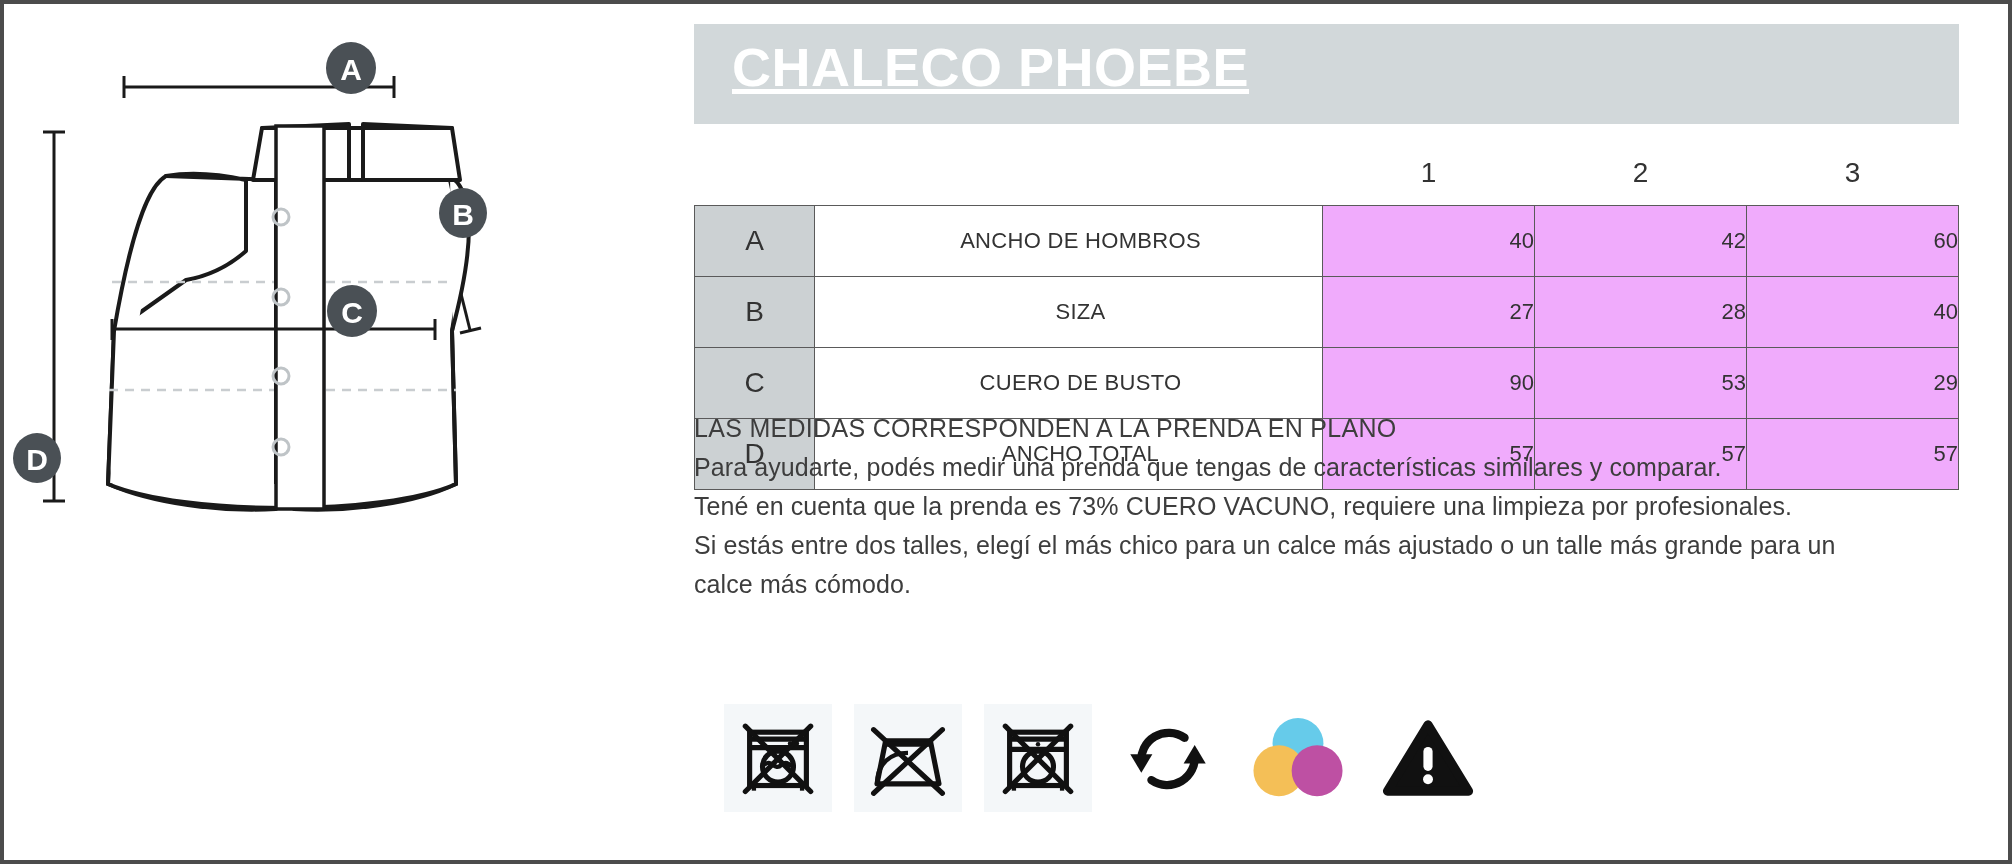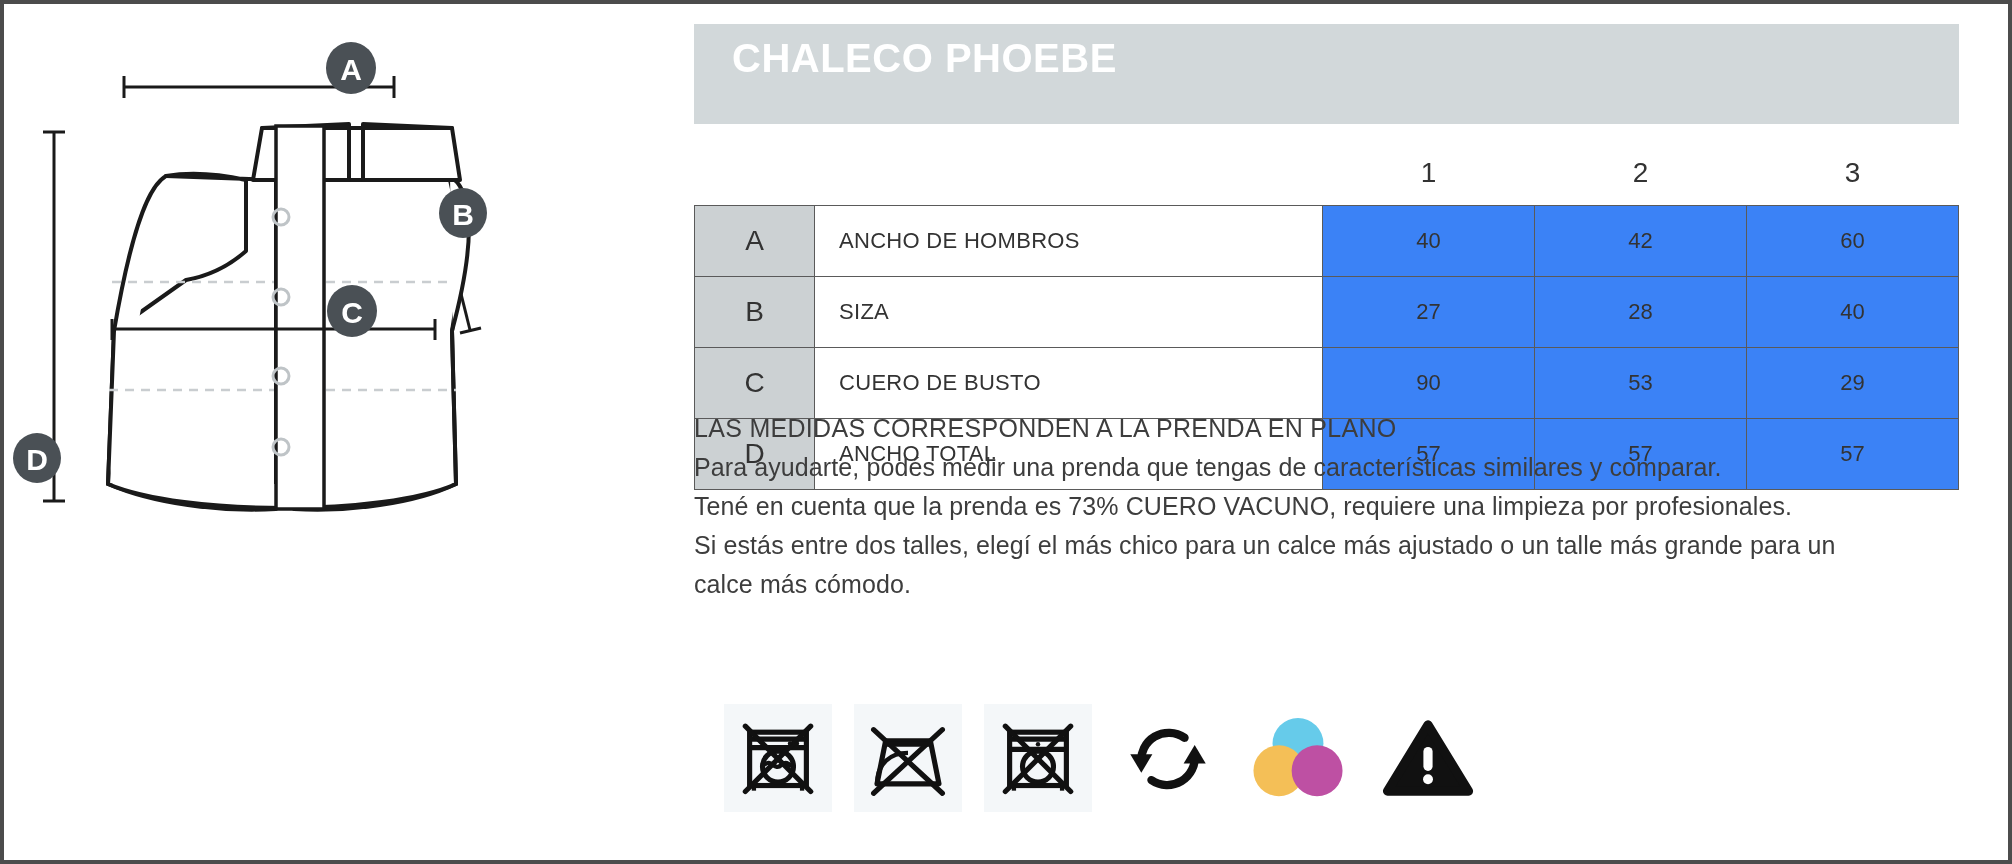--- a/index.html
+++ b/index.html
@@ -54,25 +54,26 @@
     left: 0px;
     top: 20px;
     width: 1265px;
     height: 100px;
     background: #d2d8da;
   }
   #title-text {
     position: absolute;
     left: 38px;
     top: 32px;
-    font-size: 40px;
+    font-size: 54px;
     font-weight: bold;
     color: #ffffff;
     letter-spacing: 0.5px;
     white-space: nowrap;
+    text-decoration: underline;
   }
 
   
   #size-table {
     position: absolute;
     left: 0px;
     top: 145px;
     width: 1265px;
     border-collapse: collapse;
     table-layout: fixed;
@@ -106,27 +107,27 @@
     padding: 0;
   }
   #size-table td.letter-cell {
     background: #ccd1d3;
     text-align: center;
     font-size: 28px;
     color: #333333;
   }
   #size-table td.desc-cell {
     background: #ffffff;
-    text-align: left;
+    text-align: center;
     padding-left: 24px;
     letter-spacing: 0.3px;
   }
   #size-table td.value-cell {
-    background: #3b82f6;
-    text-align: center;
+    background: #f0abfc;
+    text-align: right;
   }
 
   
   #notes {
     position: absolute;
     left: 0px;
     top: 405px;
     width: 1270px;
   }
   .note-line {

